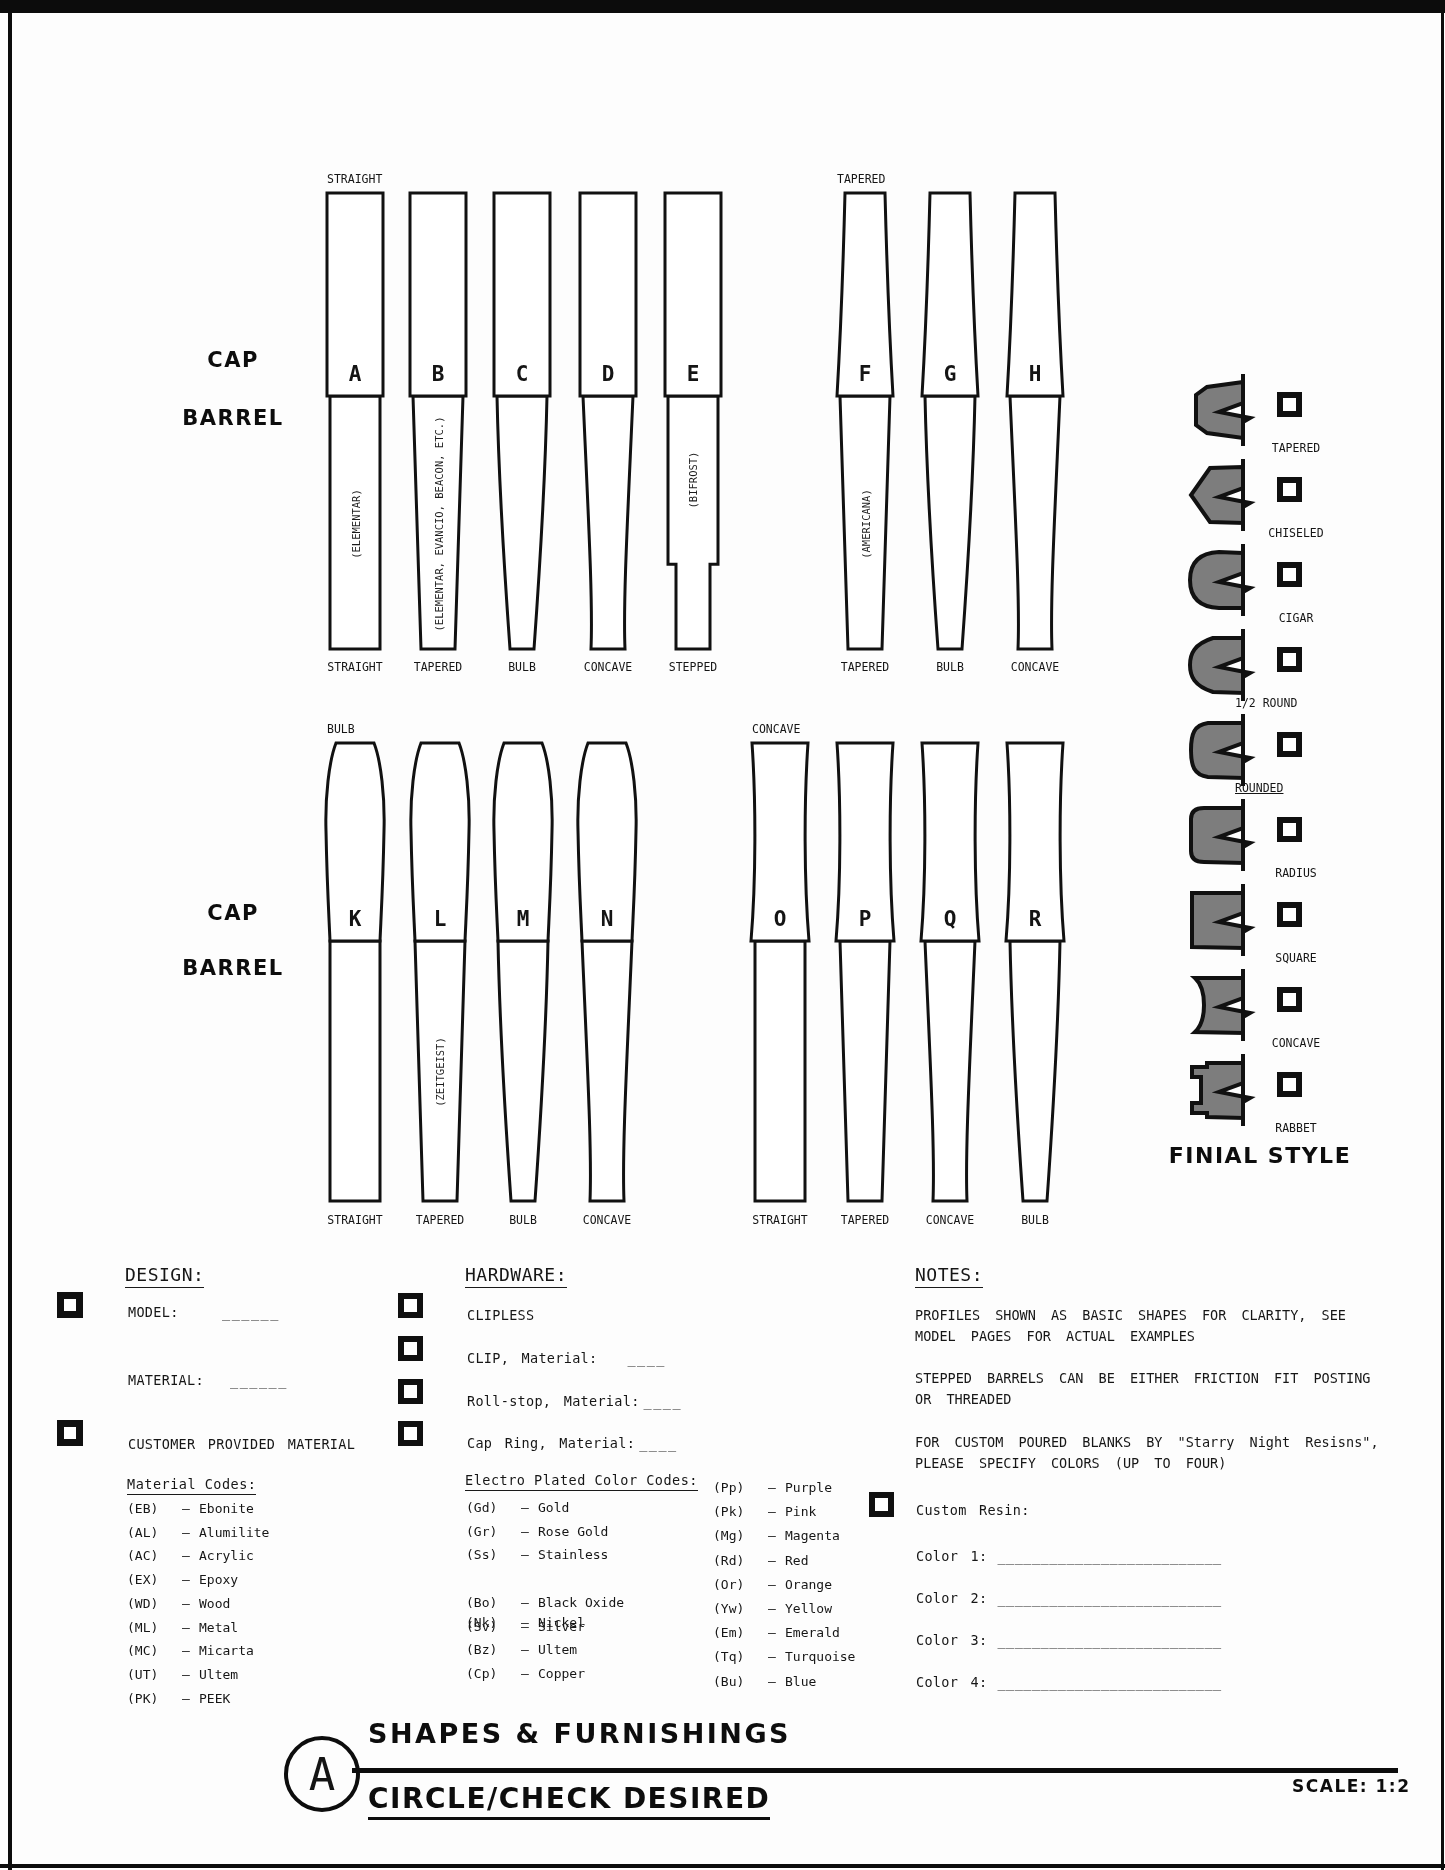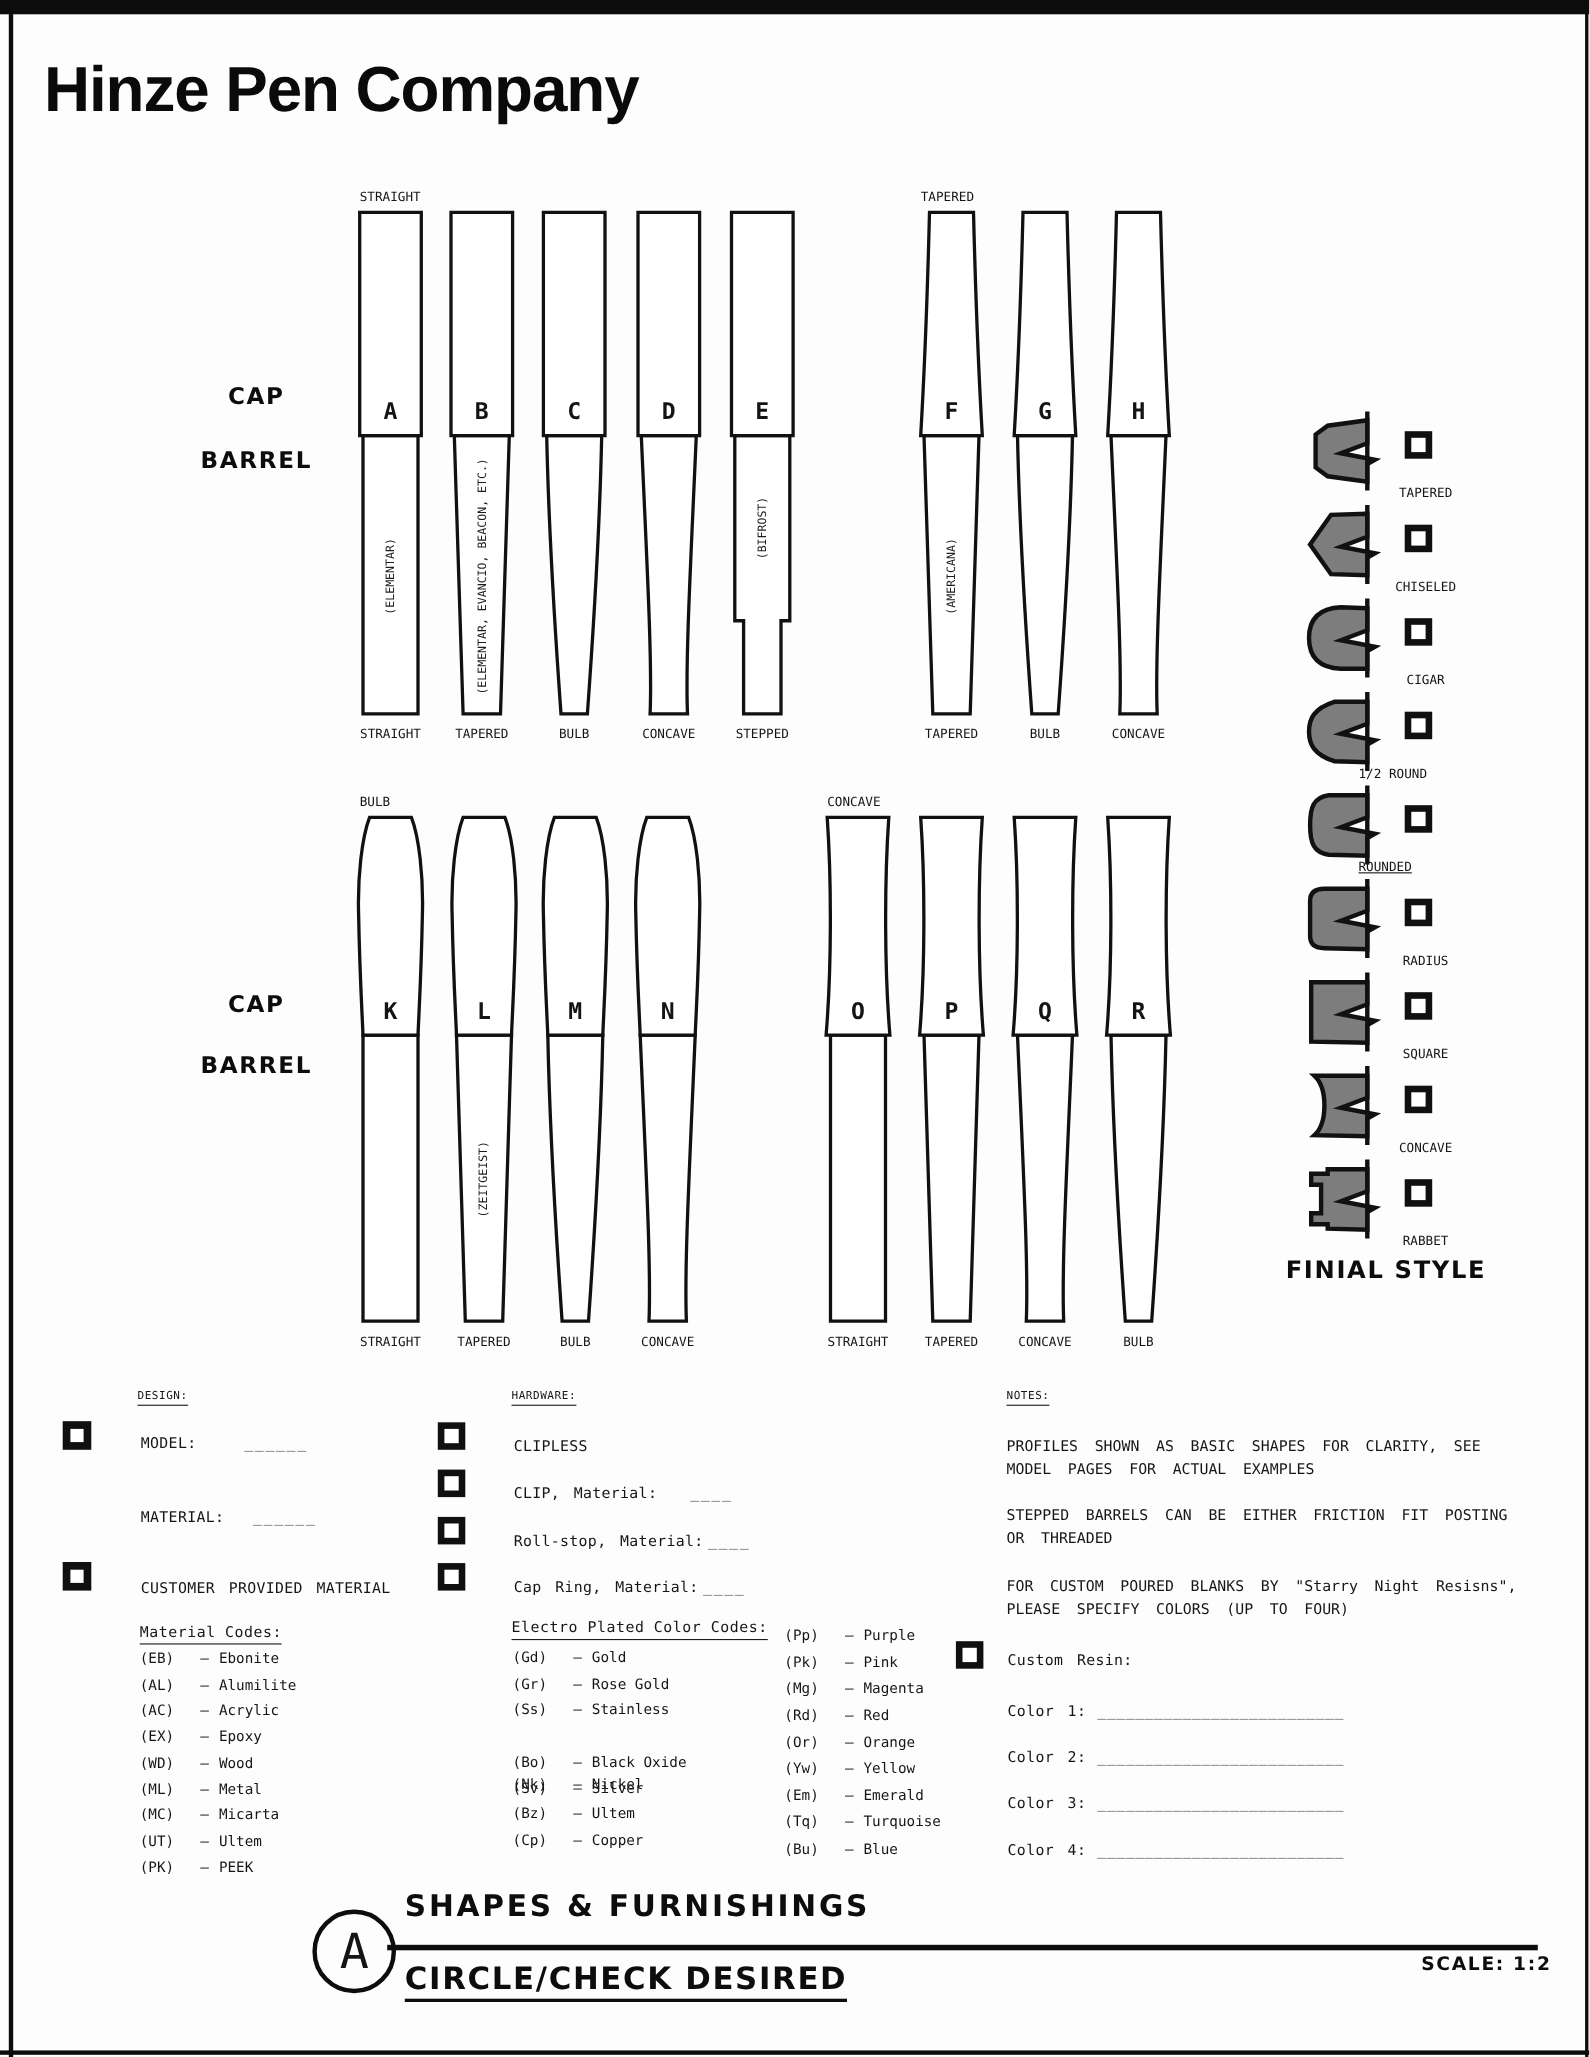--- a/index.html
+++ b/index.html
@@ -5,21 +5,21 @@
   html,body{margin:0;padding:0;background:#d8d8d8;}
   #page{position:relative;width:1445px;height:1870px;background:#fdfdfd;overflow:hidden;
         font-family:"DejaVu Sans Mono",monospace;}
   #page *{box-sizing:border-box;}
   .abs{position:absolute;}
   .cad{font-family:"DejaVu Sans Mono",monospace;color:#161616;}
   .lbl{font-family:"DejaVu Sans Mono",monospace;font-size:11.5px;color:#151515;letter-spacing:0px;white-space:nowrap;}
   .hand{font-family:"DejaVu Sans",sans-serif;font-weight:700;color:#0d0d0d;letter-spacing:1.5px;white-space:nowrap;}
   .t-main{font-family:"Liberation Sans",sans-serif;font-weight:bold;font-size:58px;color:#0a0a0a;letter-spacing:-1px;}
   .t-sub{font-family:"Liberation Sans",sans-serif;font-weight:bold;font-size:29px;color:#0a0a0a;}
-  .uhead{font-size:10px;letter-spacing:.5px;border-bottom:1.5px solid #1a1a1a;padding-bottom:2px;display:inline-block;white-space:nowrap;}
+  .uhead{font-size:18px;letter-spacing:.5px;border-bottom:1.5px solid #1a1a1a;padding-bottom:2px;display:inline-block;white-space:nowrap;}
   .flabel{font-size:13.5px;letter-spacing:.3px;word-spacing:4px;white-space:nowrap;}
   .coderow{display:flex;font-size:13px;white-space:pre;}
   .coderow .code{width:46px;}
   .coderow .dash{width:26px;text-align:center;}
   .note{font-size:13.5px;line-height:21px;word-spacing:7px;}
   .blank{color:#3a3a3a;letter-spacing:1.5px;}
   .cb-lg{width:26px;height:26px;border:7px solid #101010;background:#fff;}
   .cb-md{width:25px;height:25px;border:6px solid #101010;background:#fff;}
   .pen{position:absolute;}
   .pen svg{position:absolute;left:0;top:0;}
@@ -34,21 +34,20 @@
 </head>
 <body>
 
 <div id="page">
 
   <div class="frame" style="left:0;top:0;width:1445px;height:13px;"></div>
   <div class="frame" style="left:8px;top:0;width:4px;height:1870px;"></div>
   <div class="frame" style="left:1441px;top:0;width:3px;height:1870px;"></div>
   <div class="frame" style="left:0;top:1864px;width:1445px;height:4px;"></div>
 
-  <div class="abs t-main" style="left:40px;top:48px;">Hinze Pen Company</div>
 
   <div id="diagram-layer">
       <div class="abs hand" style="left: 163px; top: 348px; width: 140px; text-align: center; font-size: 21px;">CAP</div>
       <div class="abs hand" style="left: 163px; top: 406px; width: 140px; text-align: center; font-size: 21px;">BARREL</div>
       <div class="abs lbl" style="left: 327px; top: 172px;">STRAIGHT</div>
       <div class="pen" style="left: 320px; top: 191px; width: 70px; height: 466px;">
         <svg width="70" height="464">
           <path d="M10,0 L60,0 L60,253 L10,253 Z" transform="translate(0,205)" fill="#ffffff" stroke="#111111" stroke-width="3" stroke-linejoin="miter"></path>
           <path d="M7,2 L63,2 L63,205 L7,205 Z" fill="#ffffff" stroke="#111111" stroke-width="3" stroke-linejoin="miter"></path>
         </svg>

